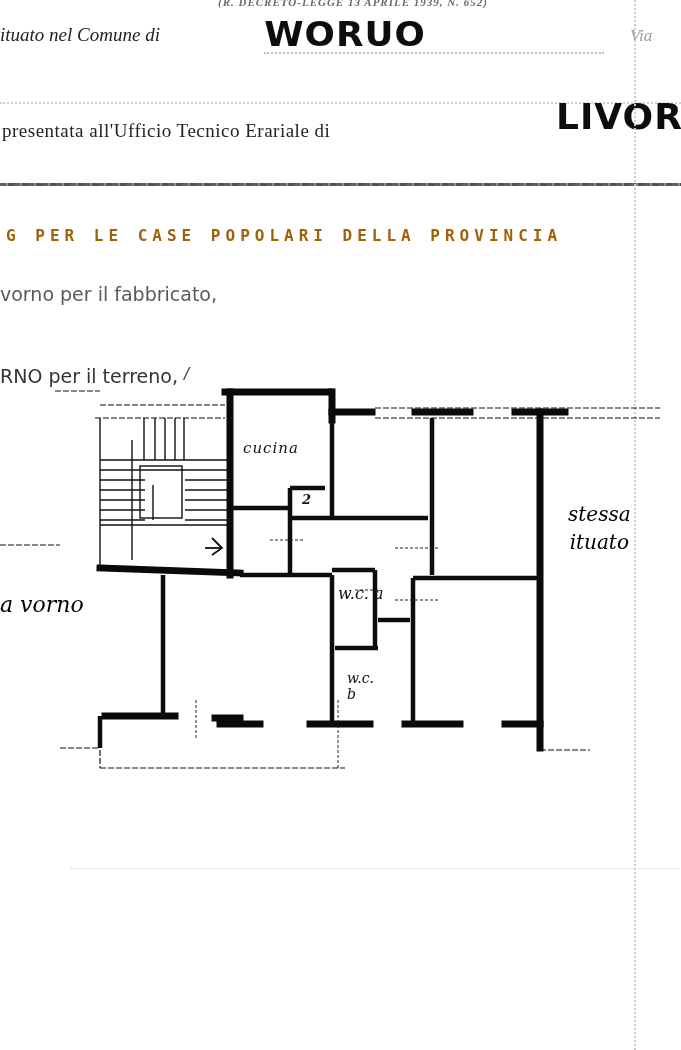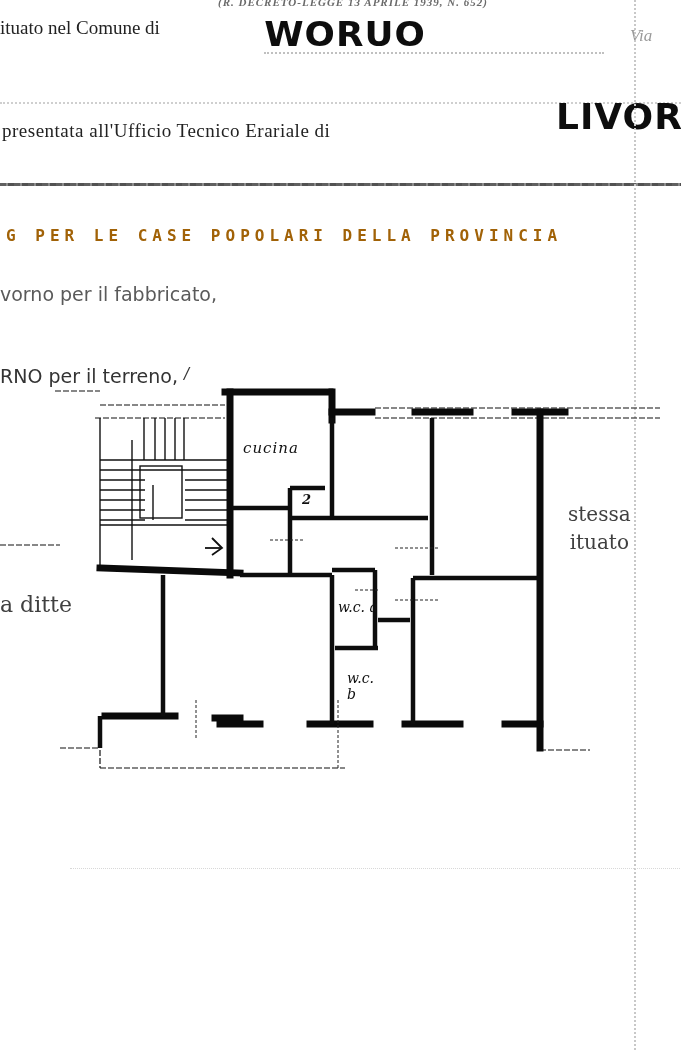--- a/index.html
+++ b/index.html
@@ -6,21 +6,21 @@
     body {
       width: 681px; height: 1050px; overflow: hidden;
       background: #ffffff; position: relative;
       font-family: "Liberation Serif", serif; color: #1a1a1a;
     }
     .abs { position: absolute; }
     .header-decree {
       top: -4px; left: 218px; font-size: 11px; font-style: italic;
       color: #6a6a6a; letter-spacing: 1px; font-weight: bold;
     }
-    .line1 { top: 17px; left: 0; font-size: 19px; color: #222; }
+    .line1 { top: 24px; left: 0; font-size: 19px; font-style: italic; color: #222; }
     .hand {
       font-family: "DejaVu Sans", sans-serif; font-weight: bold; color: #0d0d0d;
       letter-spacing: 1px;
     }
     .hand-comune { top: 14px; left: 268px; font-size: 34px; transform: scaleX(1.05); }
     .via { top: 26px; left: 630px; font-size: 17px; font-style: italic; color: #9a9a9a; text-align: center; }
     .dotline {
       height: 0; border-top: 2px dotted #c0c0c0;
     }
     .line2 { top: 120px; left: 2px; font-size: 19px; color: #222; letter-spacing: 0.5px; }
@@ -38,21 +38,21 @@
     .faded {
       font-family: "DejaVu Sans", sans-serif; color: #5a5a5a; font-size: 19px;
     }
     .l-fab { top: 283px; left: 0; }
     .l-ter { top: 333px; left: 0; color: #333; margin-top: 32px; }
     .vline {
       top: 0; left: 634px; width: 0; height: 1050px;
       border-left: 2px dotted #c8c8c8;
     }
     .plan { top: 370px; left: 0; }
-    .note { font-family: "DejaVu Serif", serif; color: #404040; }
+    .note { font-family: "DejaVu Serif", serif; font-style: italic; color: #000000; }
     .note-right { top: 500px; left: 568px; font-size: 20px; line-height: 28px; text-align: center; }
     .note-left { top: 592px; left: 0; font-size: 22px; }
     .room-label { position: absolute; font-family: "DejaVu Serif", serif; font-style: italic; color: #111; }
   </style>
 </head>
 <body>
 
 <div class="abs header-decree">(R. DECRETO-LEGGE 13 APRILE 1939, N. 652)</div>
 
 <div class="abs line1">ituato nel Comune di</div>
@@ -164,23 +164,23 @@
     </g>
 
     <g stroke="#111" stroke-width="1.8" fill="none">
       <path d="M212 538 L222 548 L212 555"></path>
       <line x1="205" y1="548" x2="222" y2="548"></line>
     </g>
   </svg>
 
   <span class="room-label" style="left:243px;top:69px;font-size:15px;letter-spacing:1px;">cucina</span>
   <span class="room-label" style="left:302px;top:122px;font-size:13px;font-weight:bold;">2</span>
-  <span class="room-label" style="left:338px;top:229px;font-size:14px;">w.c. a</span>
+  <span class="room-label" style="left:338px;top:214px;font-size:16px;">w.c. a</span>
   <span class="room-label" style="left:347px;top:292px;font-size:14px;width:40px;line-height:16px;margin-top:8px;">w.c. b</span>
 </div>
 
 <div class="abs note note-right">
   <div>stessa</div>
   <div>ituato</div>
 </div>
-<div class="abs note note-left">a ditte</div>
+<div class="abs note note-left">a vorno</div>
 
 <div class="abs dotline" style="top:868px;left:70px;width:610px;border-top:1px dotted #d8d8d8;"></div>
 
 </body></html>

